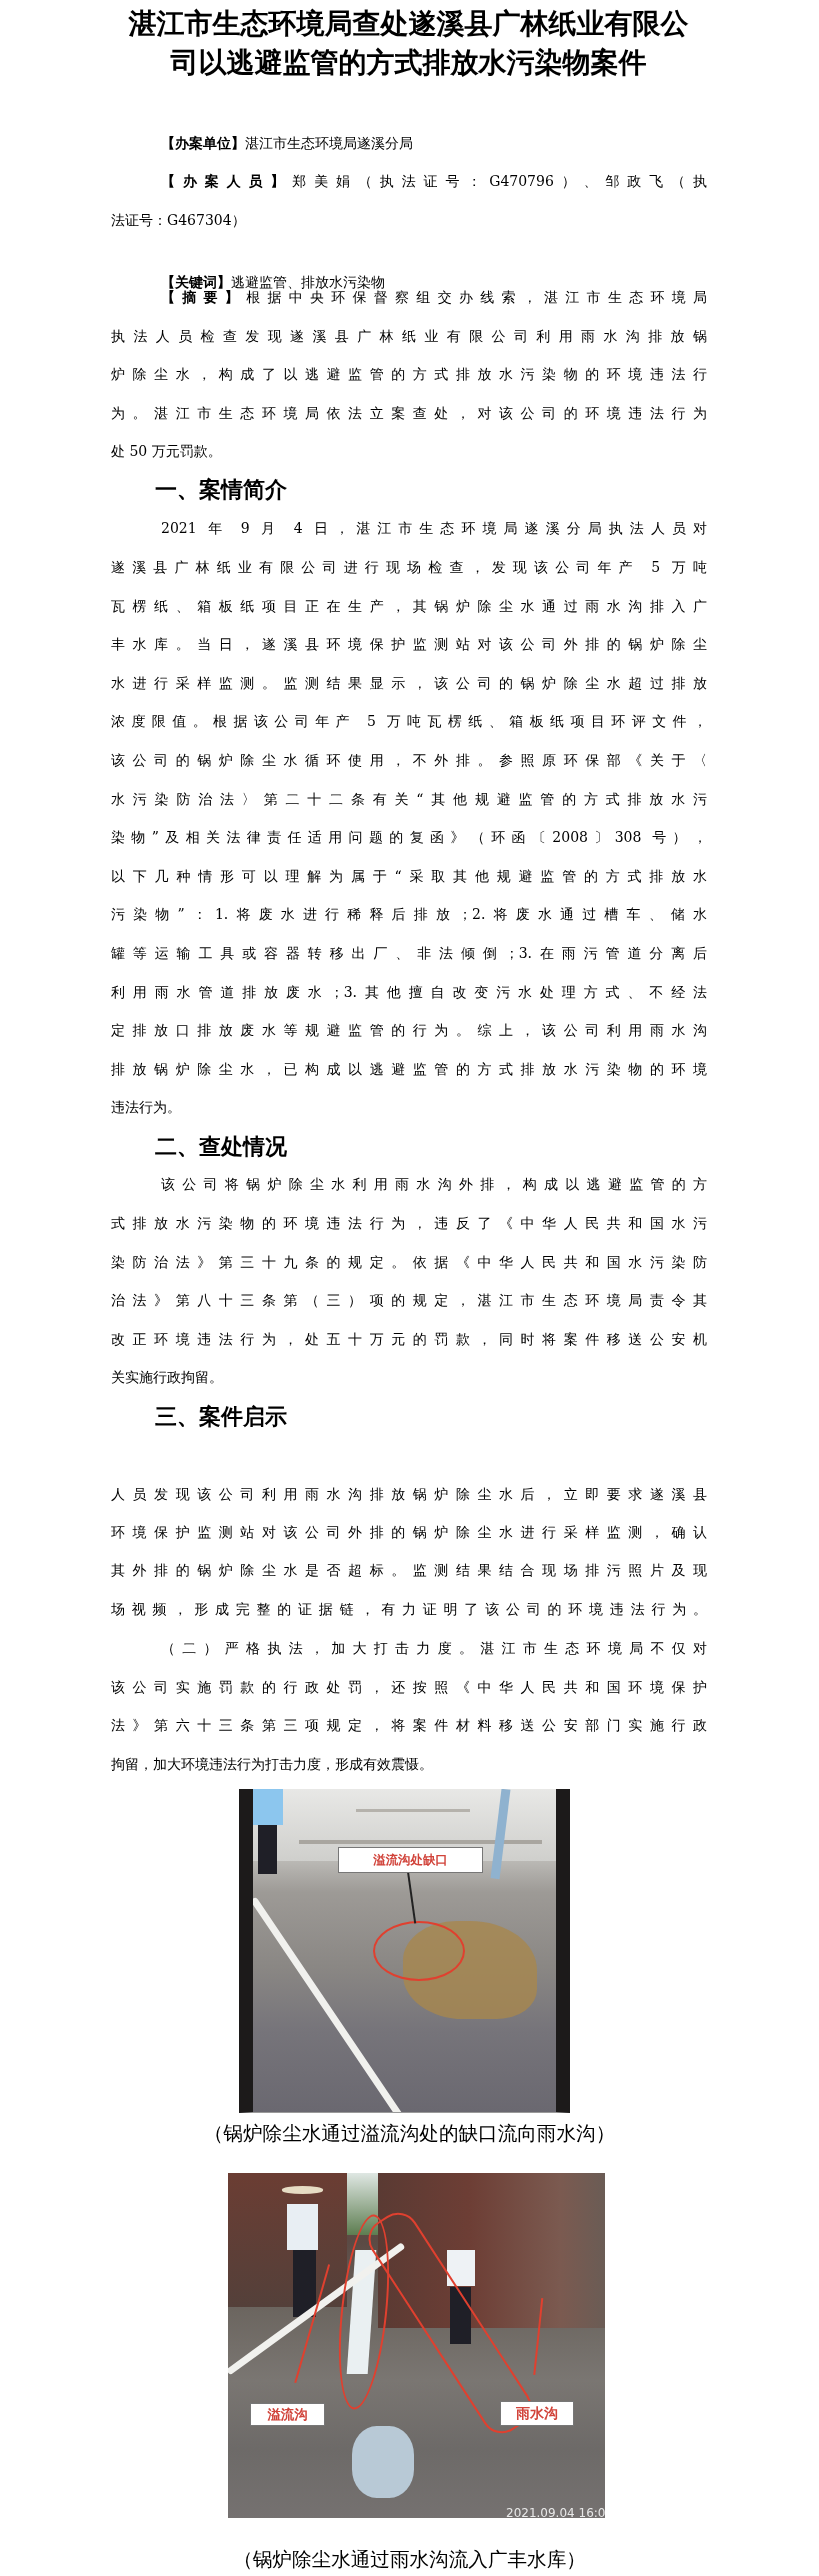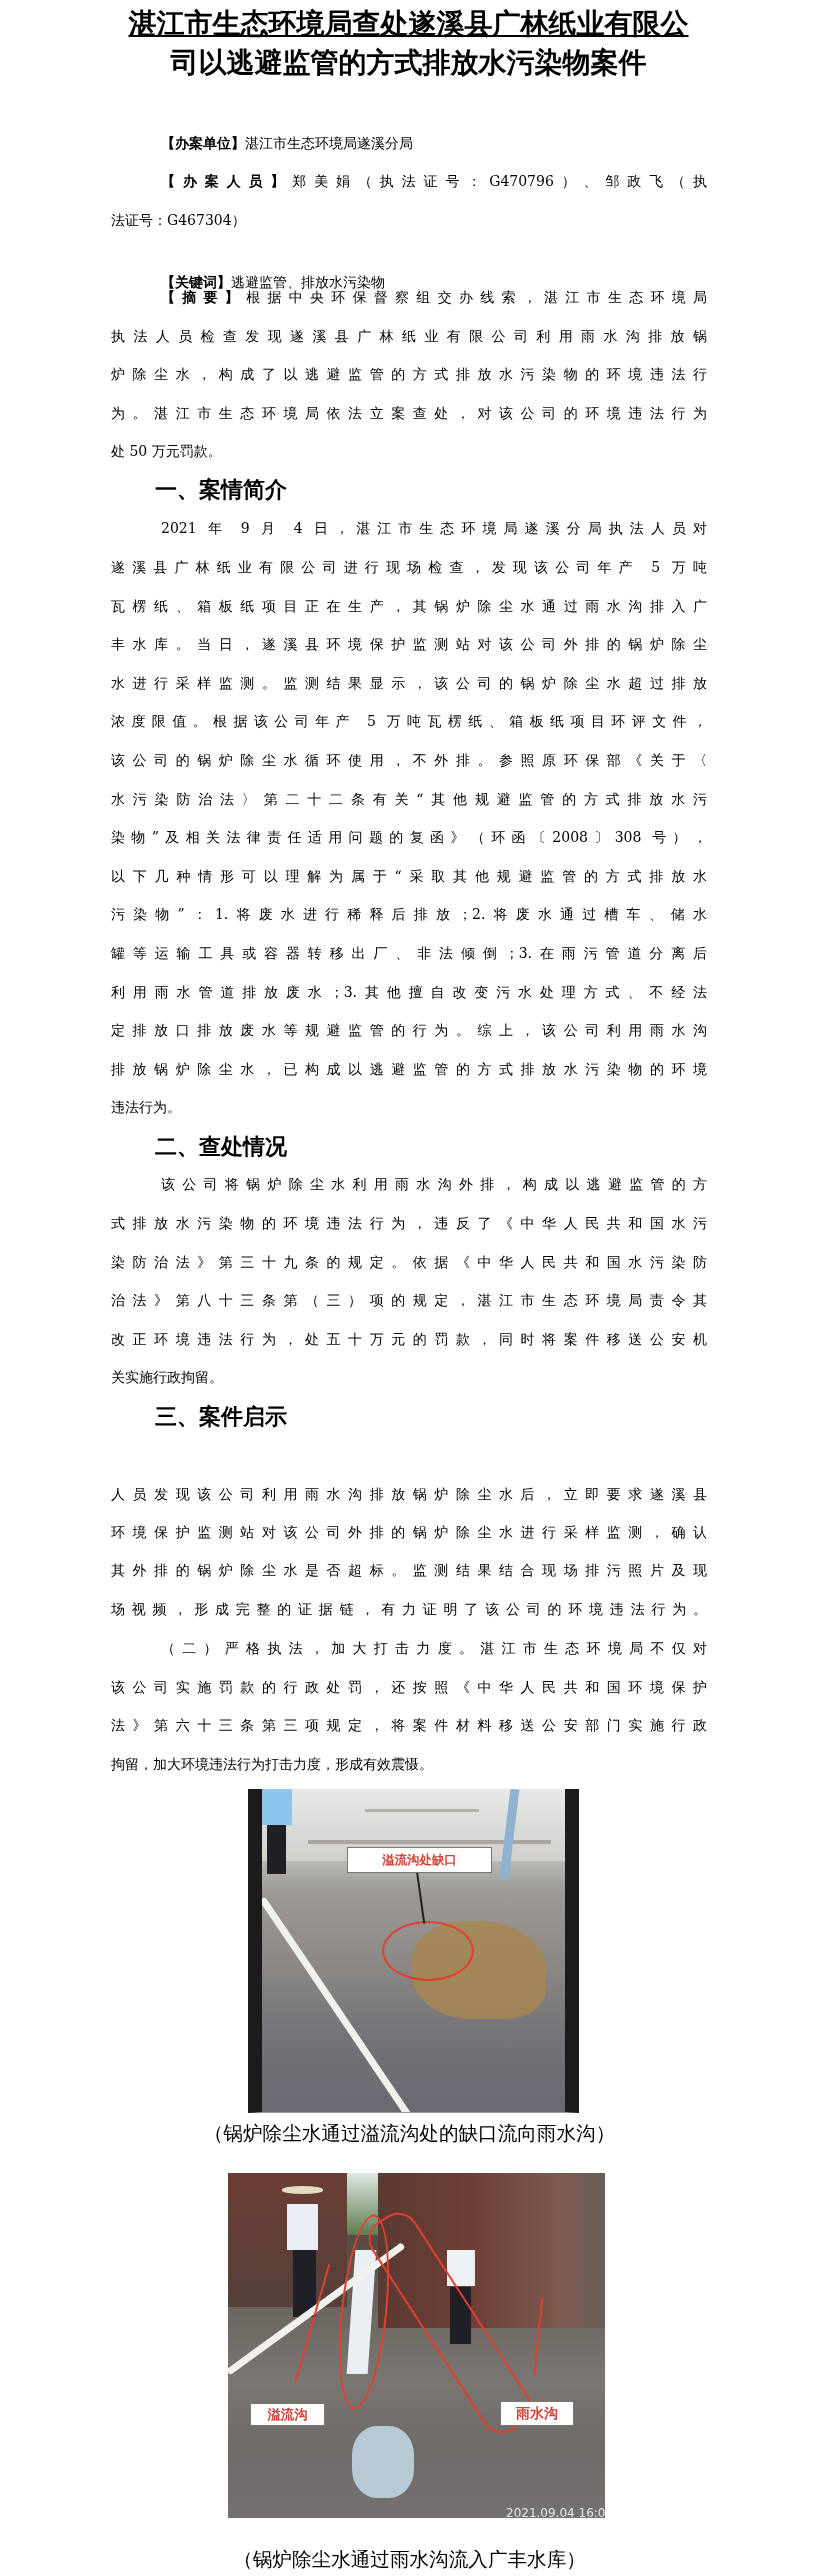--- a/index.html
+++ b/index.html
@@ -22,21 +22,21 @@
   .line.heading {
     font-family: "DejaVu Sans", "Liberation Sans", sans-serif;
     font-weight: bold; left: 155px; width: 310px; font-size: 22px;
   }
   .tag { font-weight: bold; }
 
   .photo {
     position: absolute; overflow: hidden; background: #6f6c68;
   }
   .photo1 {
-    left: 248px; top: 1789px; width: 331px; height: 324px;
+    left: 239px; top: 1789px; width: 331px; height: 324px;
     background: linear-gradient(180deg, #d9d9d6 0%, #c7c6c2 18%, #9d9a96 32%, #8a8784 55%, #76747a 75%, #6a6870 100%);
     border-left: 14.5px solid #1c1a1a; border-right: 14.5px solid #1c1a1a; box-sizing: border-box;
     border-bottom: 1.5px solid #9a9a9a;
     padding-left: 10px;
   }
   .photo2 {
     left: 228px; top: 2173px; width: 377px; height: 345px;
     background: linear-gradient(180deg, #6d4a40 0%, #5b4a44 20%, #6c6660 40%, #7a7672 60%, #6d6a68 80%, #757170 100%);
   }
   .pipe {
@@ -61,21 +61,21 @@
   .caption {
     position: absolute; left: 0; width: 819px; text-align: center; height: 29px; line-height: 29px;
     font-family: "DejaVu Serif", "Liberation Serif", serif; font-size: 19.6px; white-space: nowrap;
   }
 </style>
 </head>
 <body>
 
 <div class="page">
 
-  <div class="title-line" style="top:5.2px;text-decoration:underline;">湛江市生态环境局查处遂溪县广林纸业有限公</div>
+  <div class="title-line" style="top:5.2px;">湛江市生态环境局查处遂溪县广林纸业有限公</div>
   <div class="title-line" style="top:44px;">司以逃避监管的方式排放水污染物案件</div>
 
   <div class="line indent" style="top:129px;">
     <span class="tag">【办案单位】</span><span>湛江市生态环境局遂溪分局</span>
   </div>
   <div class="line indent full" style="top:167px;">
     <span class="tag">【办案人员】</span><span>郑美娟（执法证号：G470796）、邹政飞（执</span>
   </div>
   <div class="line" style="top:206px;">法证号：G467304）</div>
   <div class="line indent" style="top:244px;margin-top:24px;">

